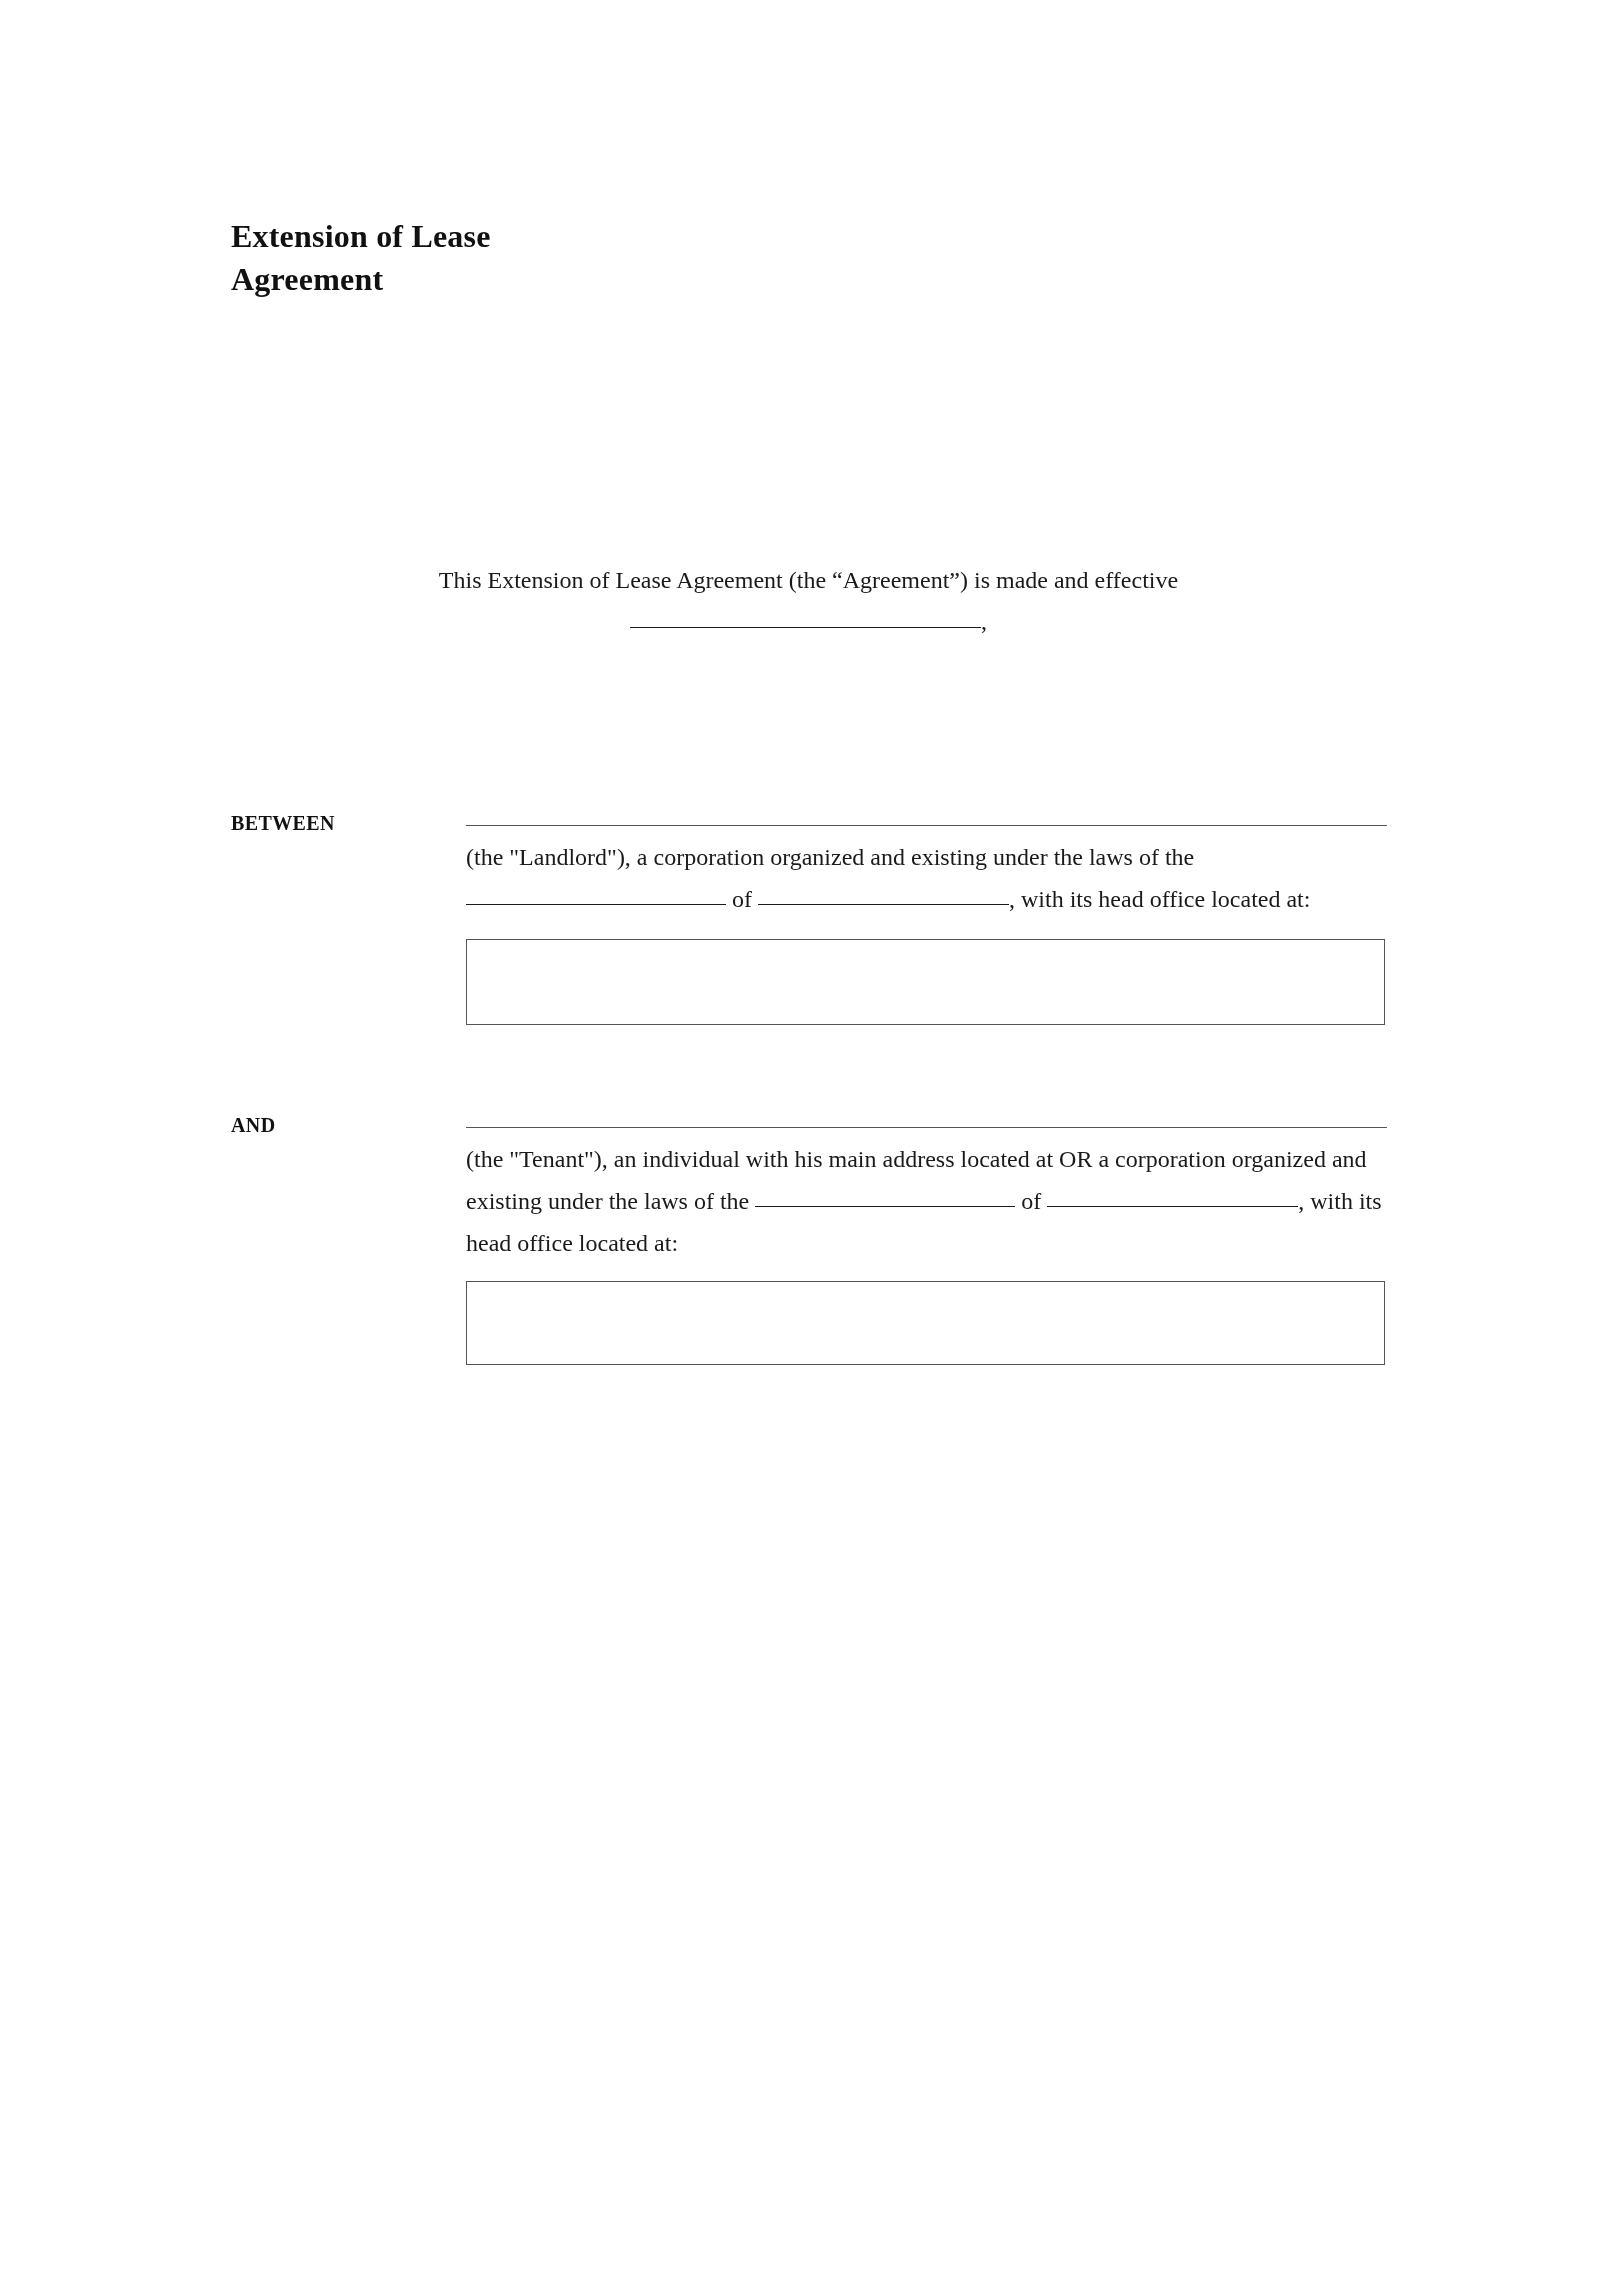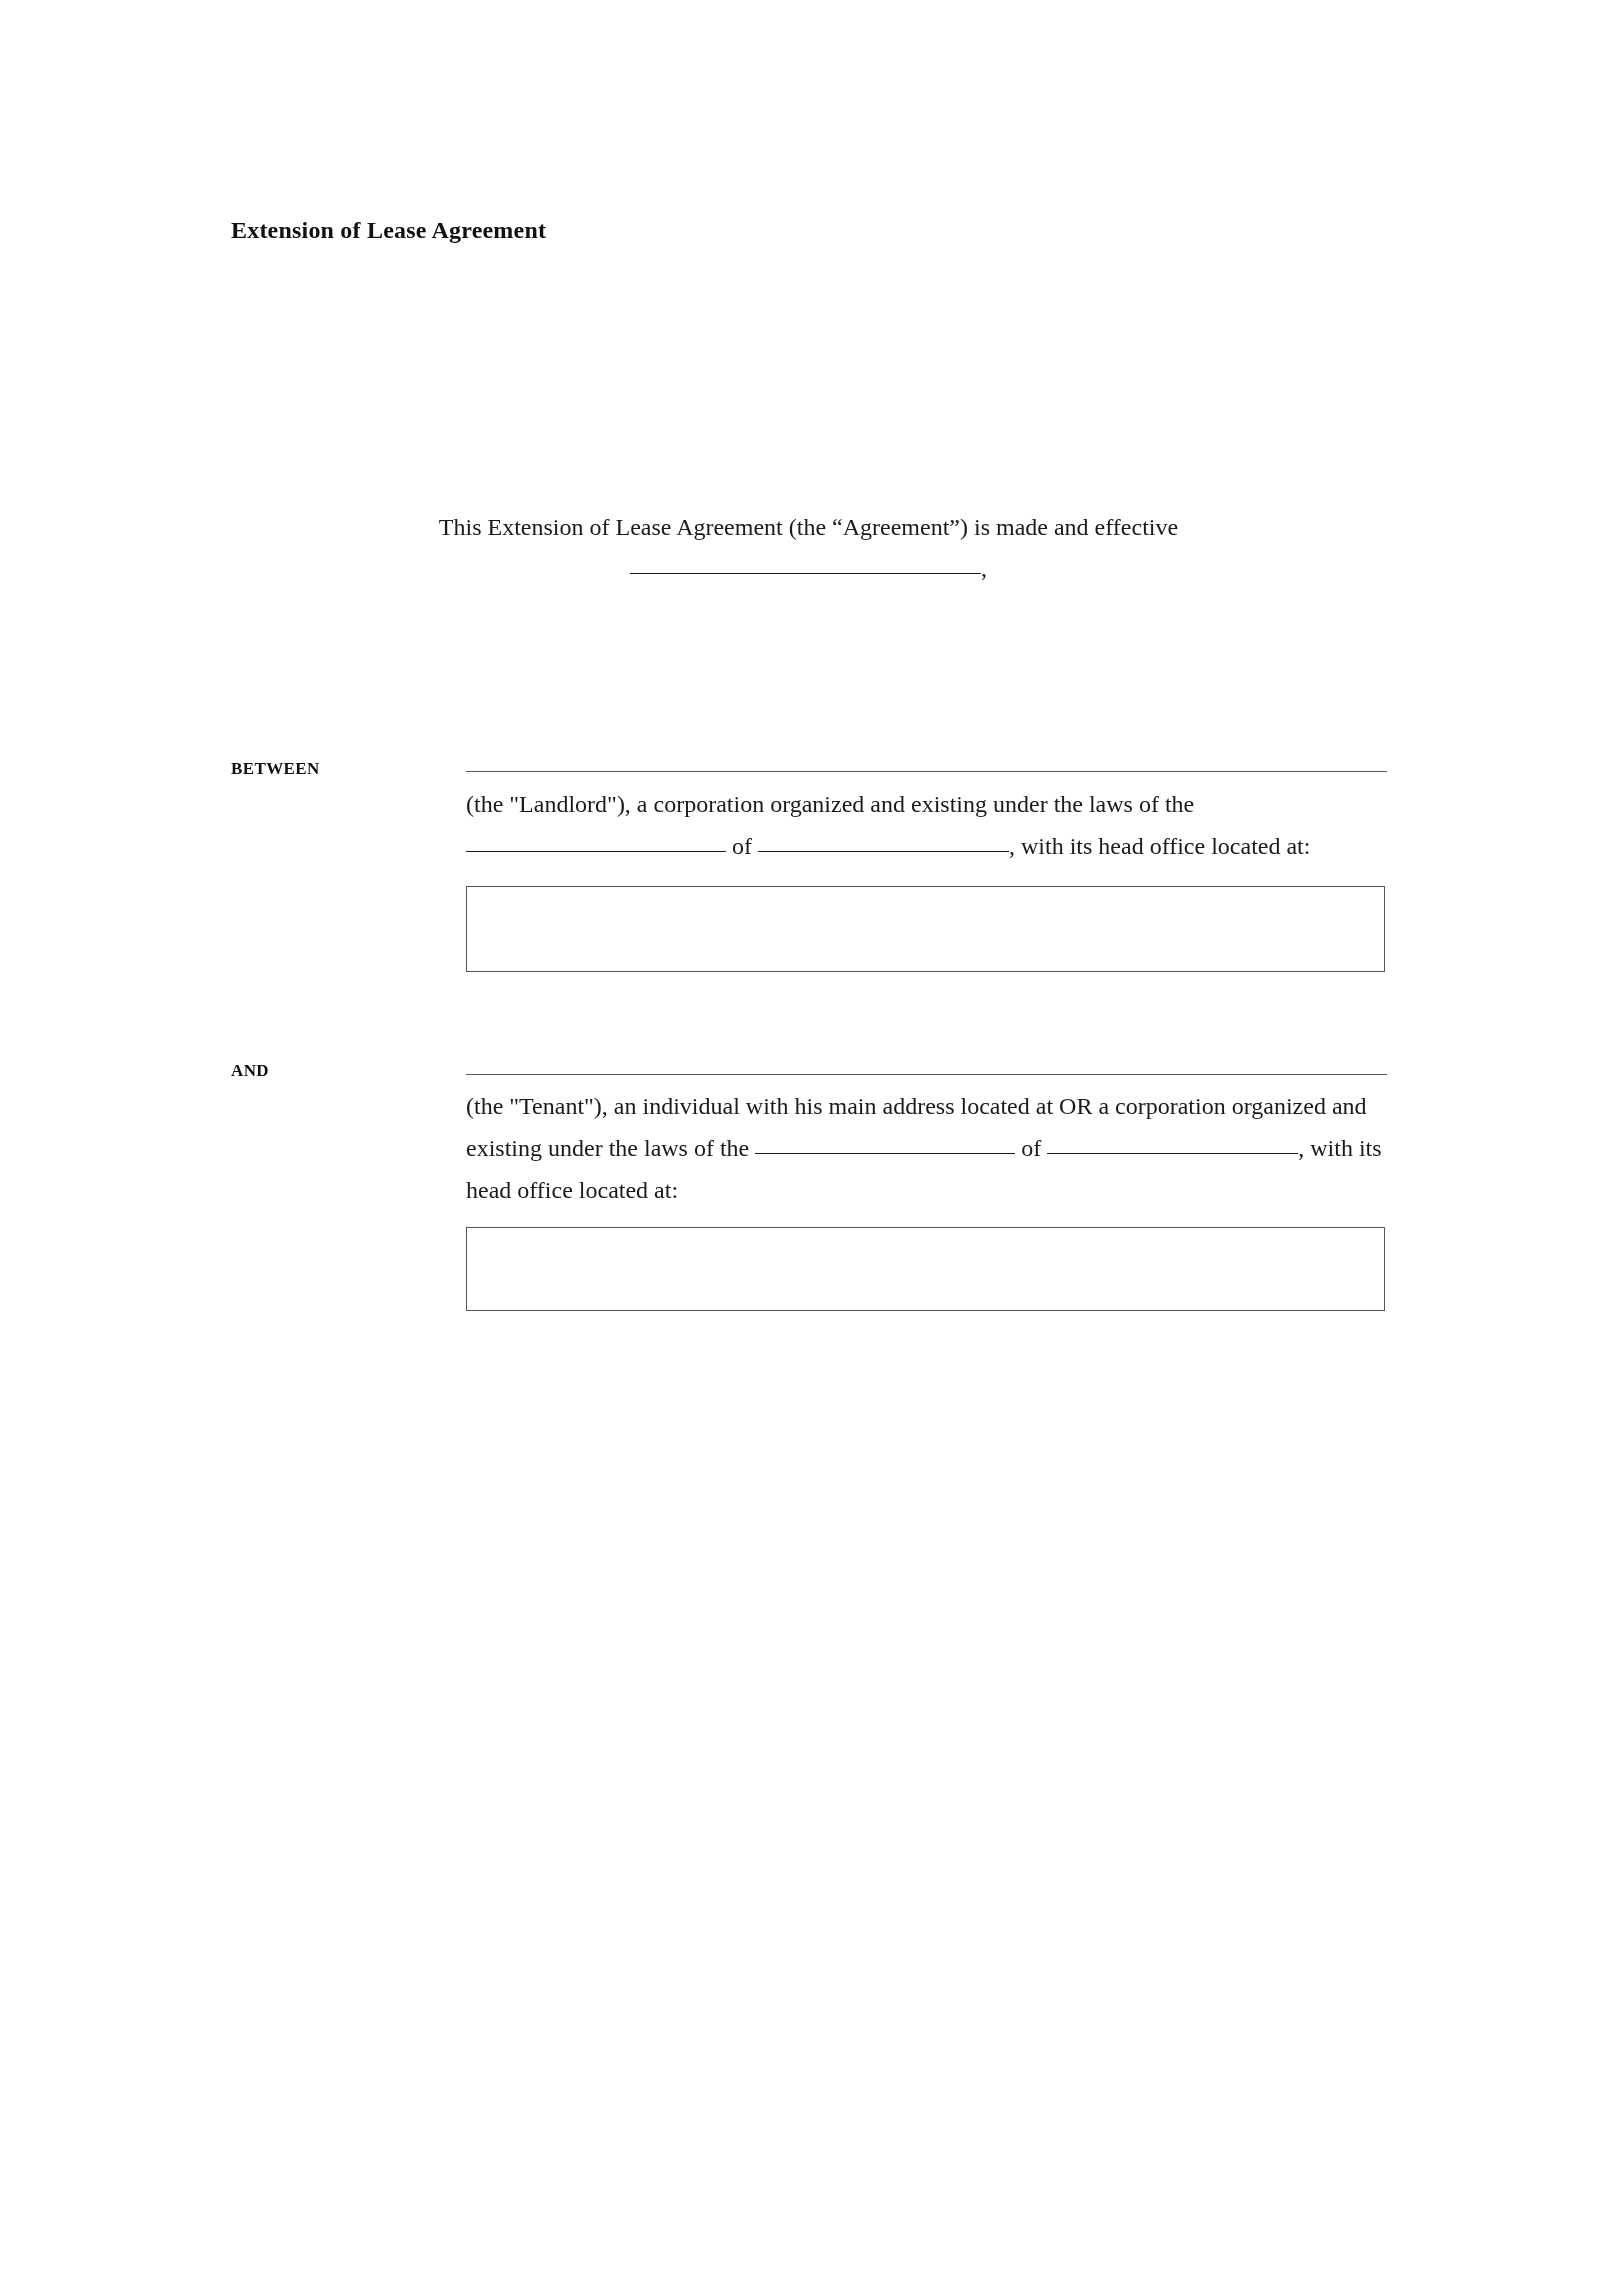--- a/index.html
+++ b/index.html
@@ -24,21 +24,21 @@
     position: absolute;
     left: 231px;
     top: 215px;
     width: 1155px;
   }
 
   
   .doc-title {
     font-family: "Liberation Serif", serif;
     font-weight: bold;
-    font-size: 24px;
+    font-size: 32px;
     line-height: 1.33;
     letter-spacing: 0.2px;
     color: #111111;
     width: 376px;
     margin: 0;
   }
 
   
   .intro {
     margin-top: 260px;
@@ -61,21 +61,21 @@
     display: flex;
     align-items: flex-start;
   }
   .party-block.between { margin-top: 159px; }
   .party-block.and { margin-top: 79px; }
 
   .party-label {
     width: 235px;
     flex: 0 0 235px;
     font-weight: bold;
-    font-size: 17px;
+    font-size: 20px;
     letter-spacing: 0.4px;
     padding-top: 10.7px;
     color: #111111;
   }
   .party-body {
     flex: 1 1 auto;
     min-width: 0;
   }
   .name-rule {
     border-bottom: 1.3px solid #555555;

